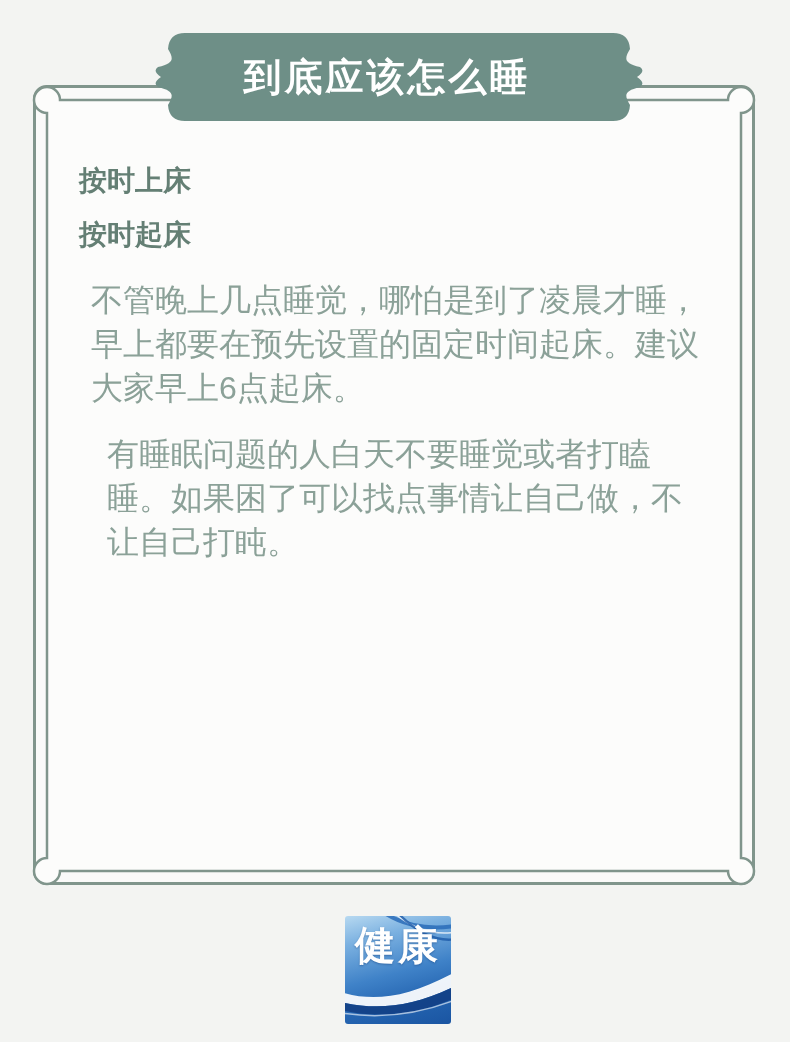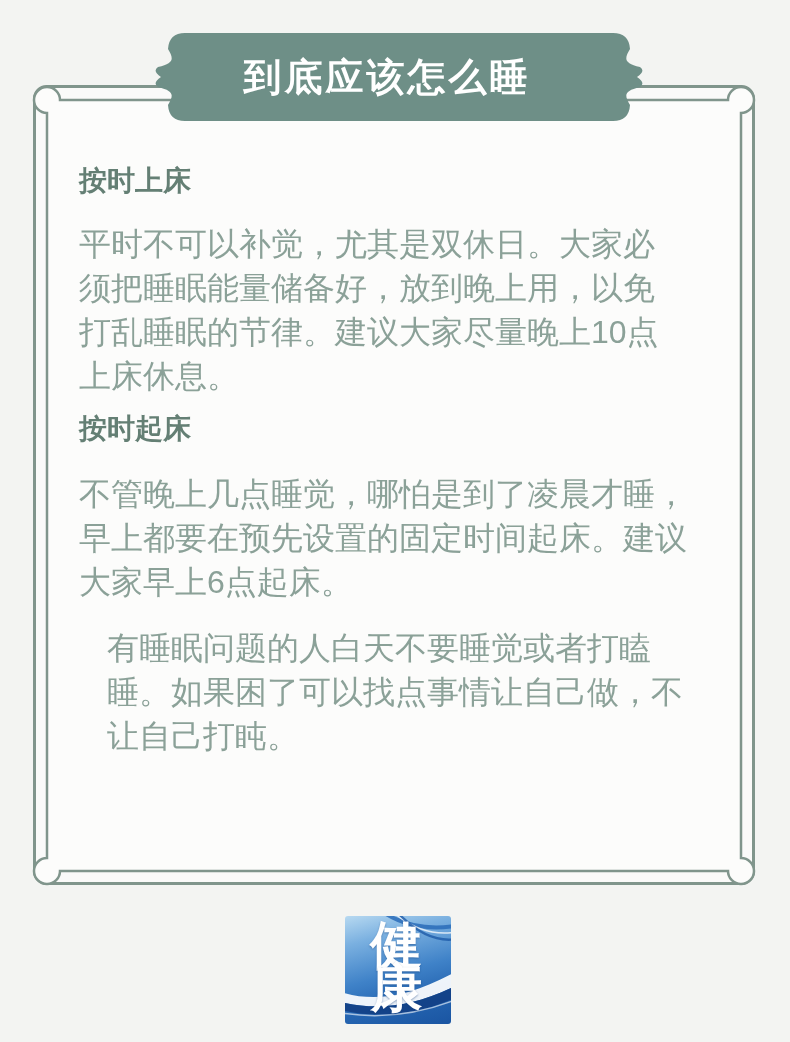--- a/index.html
+++ b/index.html
@@ -36,34 +36,34 @@
   .sec-heading{
     font-size:28px;font-weight:bold;color:var(--heading);
     line-height:46px;margin:0;
   }
   .sec-para{
     font-size:32px;color:var(--body);line-height:44px;
     white-space:pre-line;margin:0;
   }
   .m-p1{margin-top:18px;}
   .m-h2{margin-top:8px;}
-  .m-p2{margin-top:20px;}
+  .m-p2{margin-top:20px;margin-left:12px;}
   .m-h3{margin-top:32px;}
   .m-p3{margin-top:22px;margin-left:28px;}
   
   .logo{
     position:absolute;left:345px;top:916px;width:106px;height:108px;
     background:linear-gradient(165deg,var(--logo-top) 0%,#7ab0e0 22%,#3f82c8 52%,#2565b1 75%,var(--logo-bottom) 100%);
     border-radius:3px;overflow:hidden;
   }
   .logo-waves{position:absolute;left:0;top:0;}
   .logo-text{
     position:absolute;left:0;top:8px;width:106px;
     text-align:center;color:#fff;font-weight:bold;
-    font-size:52px;line-height:43px;letter-spacing:3px;
+    font-size:40px;line-height:43px;letter-spacing:3px;
     text-shadow:0 1px 2px rgba(18,60,120,.45);
   }
 </style>
 </head>
 <body>
 
 <div class="canvas">
 
   <svg class="frame-svg" width="790" height="1042" viewBox="0 0 790 1042">
     <rect x="34.5" y="86.5" width="719" height="797" rx="12" fill="#fafaf9" stroke="#80958c" stroke-width="3"></rect>
@@ -93,24 +93,20 @@
              Q 3 50 12 44
              Q 3 38 9 34
              C 25 30 25 26 19 16
              Q 20 0 36 0
              Z" fill="#6e8f87"></path>
   </svg>
   <div class="ribbon-title">到底应该怎么睡</div>
 
   <div class="content">
     <h2 class="sec-heading">按时上床</h2>
-    <p class="sec-para m-p1">平时不可以补觉，尤其是双休日。大家必
-须把睡眠能量储备好，放到晚上用，以免
-打乱睡眠的节律。建议大家尽量晚上10点
-上床休息。</p>
 
     <h2 class="sec-heading m-h2">按时起床</h2>
     <p class="sec-para m-p2">不管晚上几点睡觉，哪怕是到了凌晨才睡，
 早上都要在预先设置的固定时间起床。建议
 大家早上6点起床。</p>
 
     <p class="sec-para m-p3">有睡眠问题的人白天不要睡觉或者打瞌
 睡。如果困了可以找点事情让自己做，不
 让自己打盹。</p>
   </div>

